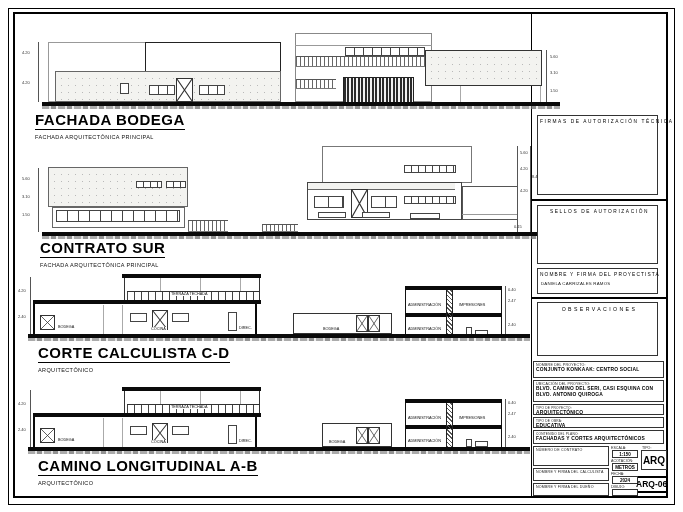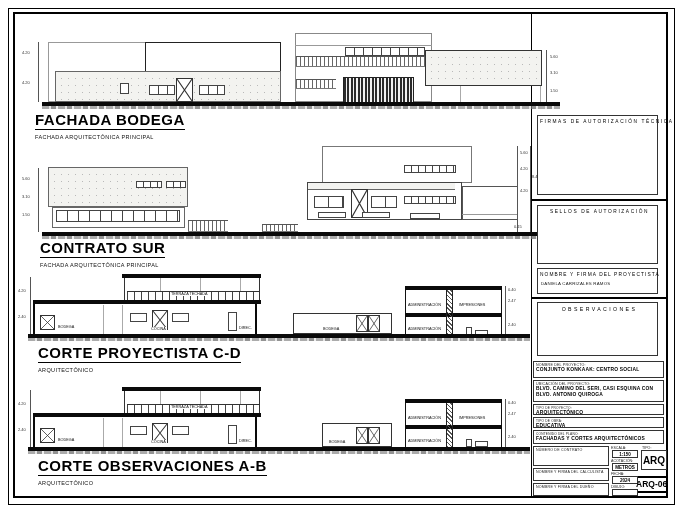--- a/index.html
+++ b/index.html
@@ -190,21 +190,21 @@
   <span class="dim" style="left:18px;top:288px;">4.20</span>
   <span class="dim" style="left:18px;top:314px;">2.40</span>
   <div class="vline" style="left:505px;top:286px;height:52px;"></div>
   <span class="dim" style="left:508px;top:287px;">0.40</span>
   <span class="dim" style="left:508px;top:298px;">2.47</span>
   <span class="dim" style="left:508px;top:322px;">2.40</span>
 
   <div class="bar" style="left:28px;top:334px;width:502px;height:4px;"></div>
   <div class="mottle" style="left:28px;top:338px;width:502px;"></div>
 
-  <div class="dtitle" style="left:38px;top:345px;">CORTE PROYECTISTA C-D</div>
+  <div class="dtitle" style="left:38px;top:345px;">CORTE CALCULISTA C-D</div>
   <div class="dsub" style="left:38px;top:367px;">ARQUITECTÓNICO</div>
 
   <div class="bar" style="left:122px;top:387px;width:139px;height:4px;"></div>
   <div class="vline" style="left:124px;top:391px;height:22px;border-color:#333;"></div>
   <div class="vline" style="left:259px;top:391px;height:22px;border-color:#333;"></div>
   <div class="gline" style="left:160px;top:391px;height:14px;"></div>
   <div class="gline" style="left:200px;top:391px;height:14px;"></div>
   <div class="gline" style="left:240px;top:391px;height:14px;"></div>
   <div class="rail" style="left:127px;top:404px;width:133px;height:10px;"></div>
   <span class="room" style="left:170px;top:405px;">TERRAZA TECHADA</span>
@@ -257,21 +257,21 @@
   <span class="dim" style="left:18px;top:401px;">4.20</span>
   <span class="dim" style="left:18px;top:427px;">2.40</span>
   <div class="vline" style="left:505px;top:399px;height:49px;"></div>
   <span class="dim" style="left:508px;top:400px;">0.40</span>
   <span class="dim" style="left:508px;top:411px;">2.47</span>
   <span class="dim" style="left:508px;top:434px;">2.40</span>
 
   <div class="bar" style="left:28px;top:447px;width:502px;height:4px;"></div>
   <div class="mottle" style="left:28px;top:451px;width:502px;"></div>
 
-  <div class="dtitle" style="left:38px;top:458px;">CORTE OBSERVACIONES A-B</div>
+  <div class="dtitle" style="left:38px;top:458px;">CAMINO LONGITUDINAL A-B</div>
   <div class="dsub" style="left:38px;top:480px;">ARQUITECTÓNICO</div>
 
   <div class="tb-box" style="left:537px;top:115px;width:121px;height:80px;">
     <div class="tb-head">FIRMAS DE AUTORIZACIÓN TÉCNICA</div>
   </div>
   <div class="abs" style="left:531px;top:199px;width:137px;height:2px;background:#000;"></div>
   <div class="tb-box" style="left:537px;top:205px;width:121px;height:59px;">
     <div class="tb-head">SELLOS DE AUTORIZACIÓN</div>
   </div>
   <div class="tb-box" style="left:537px;top:268px;width:121px;height:26px;">

